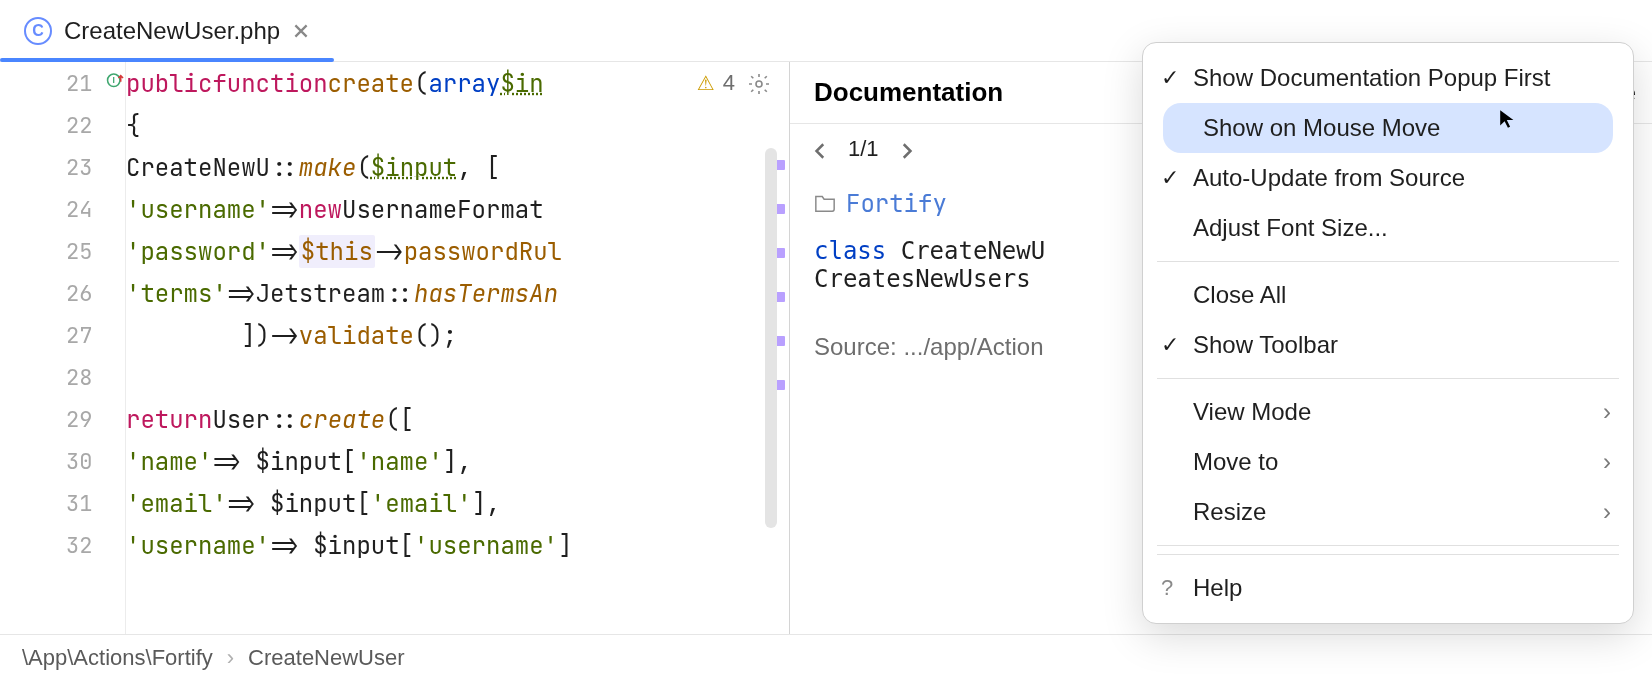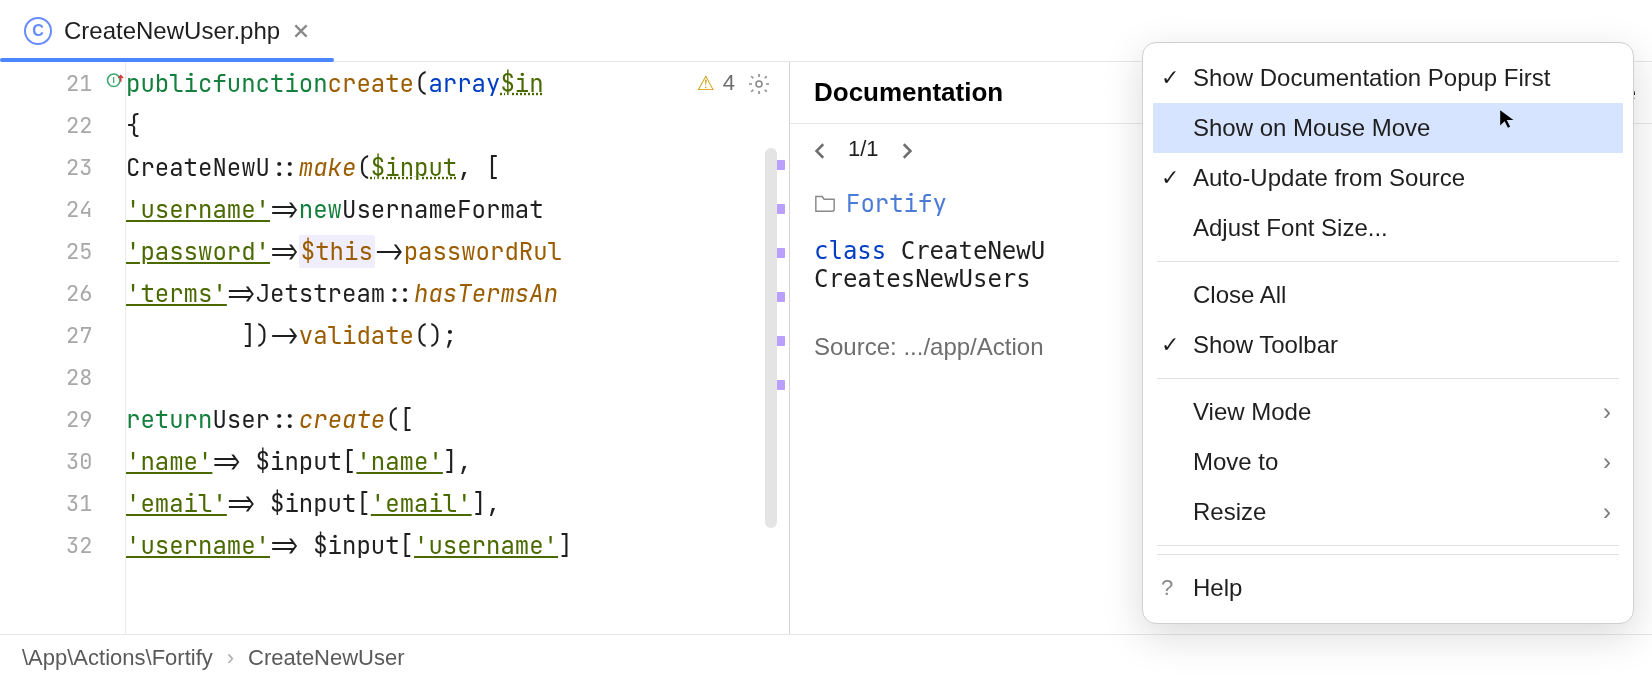--- a/index.html
+++ b/index.html
@@ -100,29 +100,29 @@
   }
   .code-line {
     height: 42px;
     display: flex;
     align-items: center;
     white-space: pre;
     font-size: 24px;
     color: #1f1f1f;
     padding-left: 0;
   }
-  .t-keyword { color: #15803d; }
+  .t-keyword { color: #be185d; }
   .t-func    { color: #9b5d00; }
   .t-type    { color: #003fc4; }
   .t-param   { color: #4a6a00; text-decoration: underline dotted; }
   .t-this    { color: #9b5d00; background:#f0eefc; padding:1px 2px; border-radius:2px;}
   .t-method  { color: #9b5d00; }
   .t-italic  { font-style: italic; color:#9b5d00; }
   .t-static  { color:#9b5d00; font-style: italic;}
-  .t-string  { color: #4a6a00; text-decoration: underline; }
+  .t-string  { color: #4a6a00; }
 
   .inspection-badge {
     position: absolute;
     top: 8px;
     right: 54px;
     display: flex;
     align-items: center;
     gap: 8px;
   }
   .warn-tri { color: #cc9b00; font-size: 20px; }
@@ -255,22 +255,22 @@
     display: flex;
     align-items: center;
     height: 50px;
     padding: 0 22px 0 50px;
     font-size: 24px;
     color:#1f1f1f;
     position: relative;
   }
   .menu-item.highlighted {
     background: #d6e4ff;
-    border-radius: 1px;
-    margin: 0 10px;
+    border-radius: 18px;
+    margin: 0 20px;
     padding-left: 40px;
   }
   .menu-check {
     position: absolute;
     left: 18px;
     font-size: 22px;
     color:#1f1f1f;
   }
   .menu-submenu-arrow {
     margin-left: auto;

